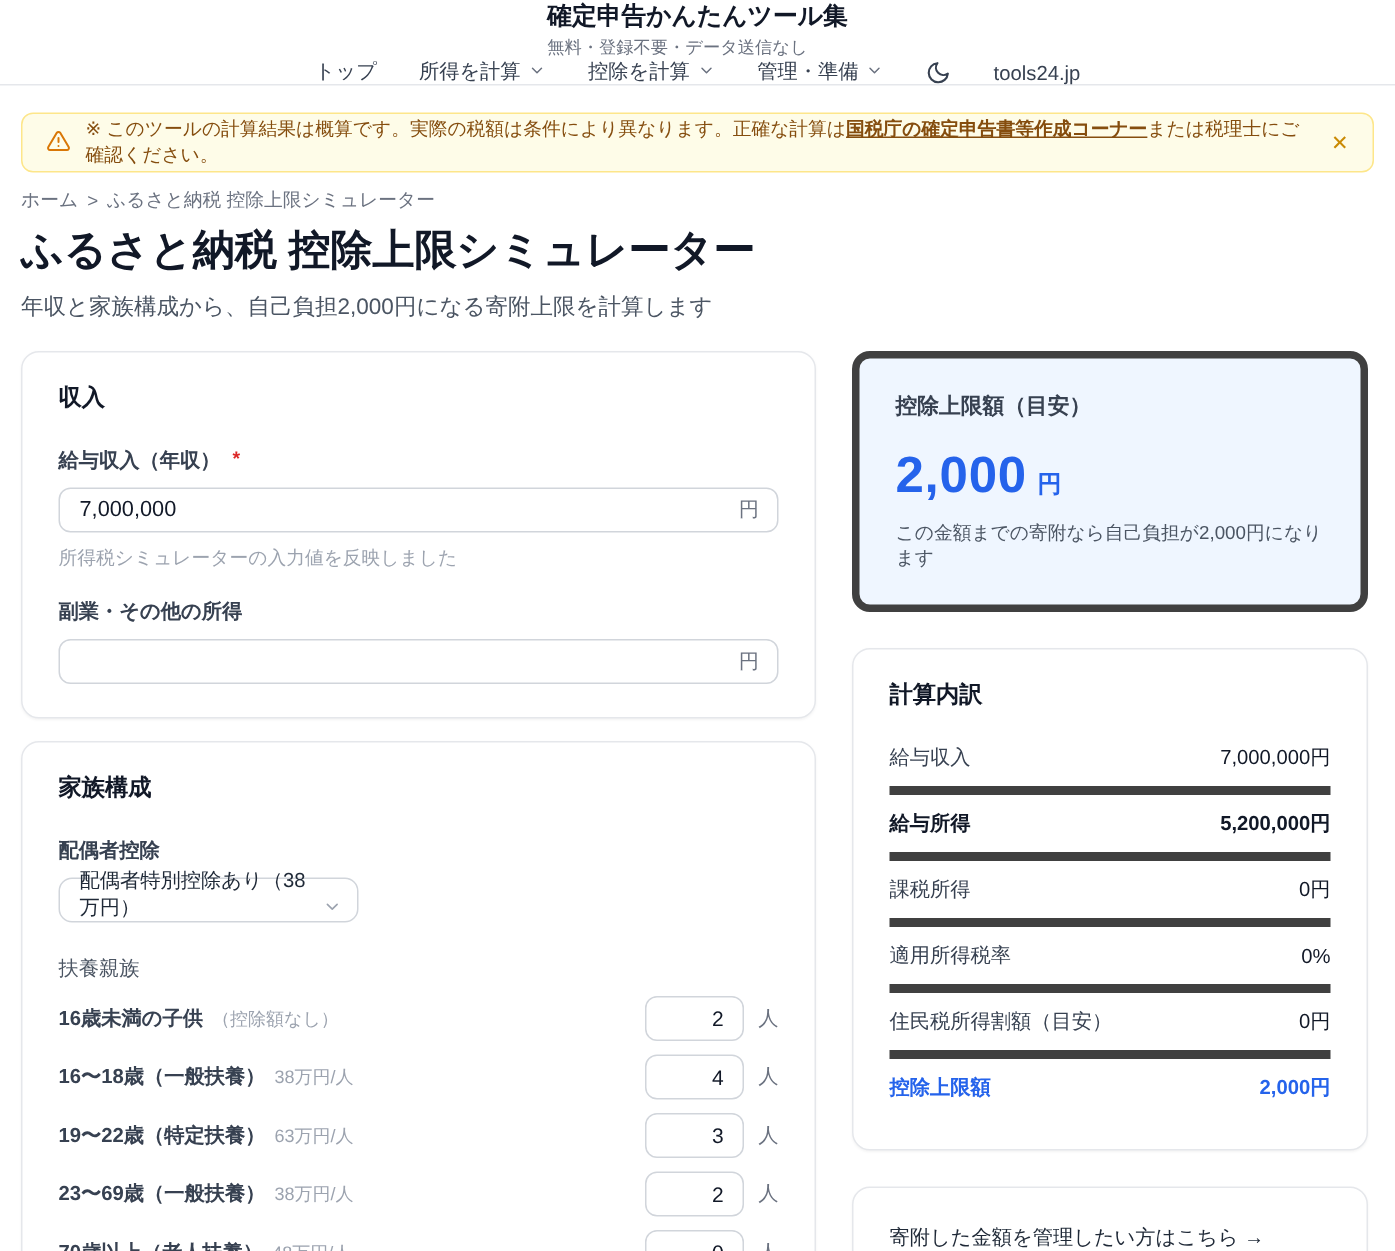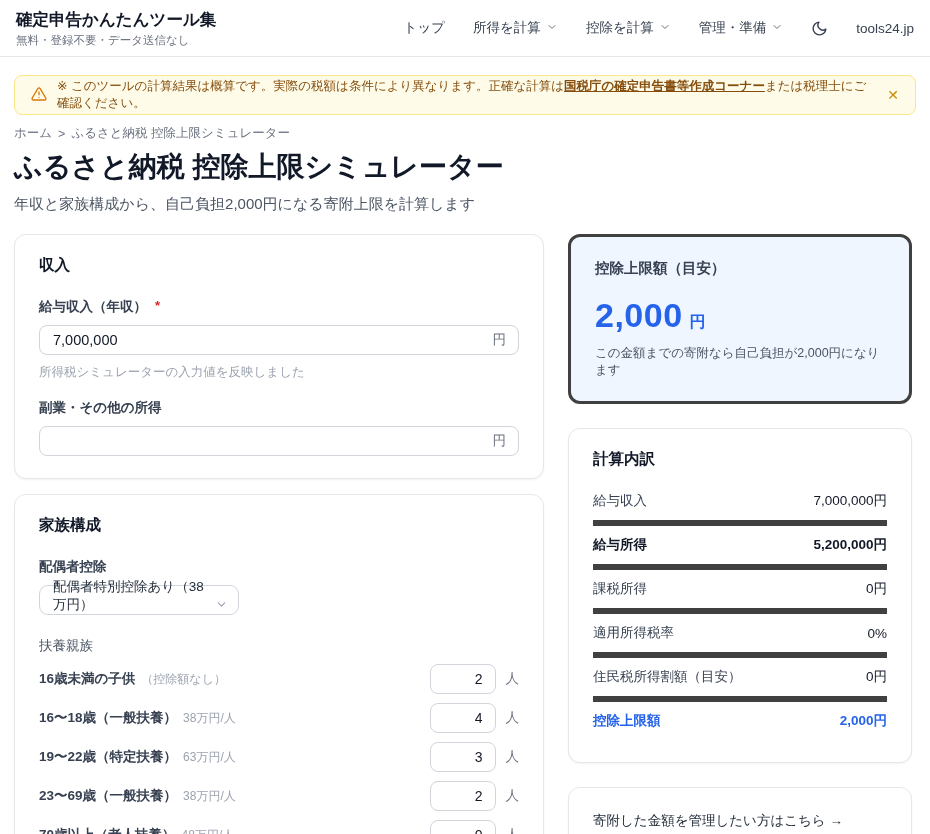--- a/index.html
+++ b/index.html
@@ -1,21 +1,21 @@
 <!DOCTYPE html>
 <html lang="ja"><head>
 <meta charset="utf-8">
 <style>
   * { margin:0; padding:0; box-sizing:border-box; }
   html,body { width:930px; height:834px; overflow:hidden; background:#fff;
     font-family:"Liberation Sans","DejaVu Sans",sans-serif; color:#111827; }
 
   
   .header { height:57px; border-bottom:1px solid #e5e7eb; display:flex;
-    align-items:center; justify-content:space-between; padding:0 16px; background:#fff; }
+    align-items:center; justify-content:space-between; padding:0 16px; background:#fff;flex-direction:column; }
   .brand-title { font-size:16.5px; font-weight:700; color:#111827; }
   .brand-sub { font-size:11.5px; color:#6b7280; margin-top:2px; }
   .nav { display:flex; align-items:center; gap:28px; }
   .nav-item { display:flex; align-items:center; gap:5px; font-size:13.5px; color:#374151; cursor:pointer; }
   .nav-item svg { width:12px; height:12px; stroke:#6b7280; }
   .icon-btn svg { width:17px; height:17px; stroke:#374151; display:block; }
   .site-label { font-size:13.5px; color:#374151; }
 
   
   .container { padding:0 14px; }
@@ -64,21 +64,21 @@
   .dep-name { font-size:13.5px; font-weight:600; color:#374151; }
   .dep-note { font-size:12px; color:#9ca3af; margin-left:6px; }
   .num-input { margin-left:auto; width:66px; height:30px; border:1px solid #d1d5db; border-radius:8px;
     text-align:right; padding:0 12px; font-size:14px; color:#111827; font-family:inherit; outline:none; }
   .unit-after { margin-left:10px; font-size:13.5px; color:#6b7280; }
 
   .mt16 { margin-top:15px; }
   .mt24 { margin-top:24px; }
 
   
-  .result-card { background:#eff6ff; border:3px solid #404040; border-radius:12px; padding:22px 24px; }
+  .result-card { background:#eff6ff; border:5px solid #404040; border-radius:12px; padding:22px 24px; }
   .result-title { font-size:14.5px; font-weight:600; color:#374151; }
   .result-amount-row { margin-top:18px; display:flex; align-items:baseline; gap:7px; }
   .result-amount { font-size:34px; font-weight:700; color:#2563eb; letter-spacing:0.5px; }
   .result-unit { font-size:16px; font-weight:700; color:#2563eb; }
   .result-caption { margin-top:10px; font-size:12.5px; color:#4b5563; }
 
   
   .bd-rows { margin-top:12px; }
   .bd-row { display:flex; justify-content:space-between; align-items:center;
     padding:10px 0; border-bottom:6px solid #404040; }

